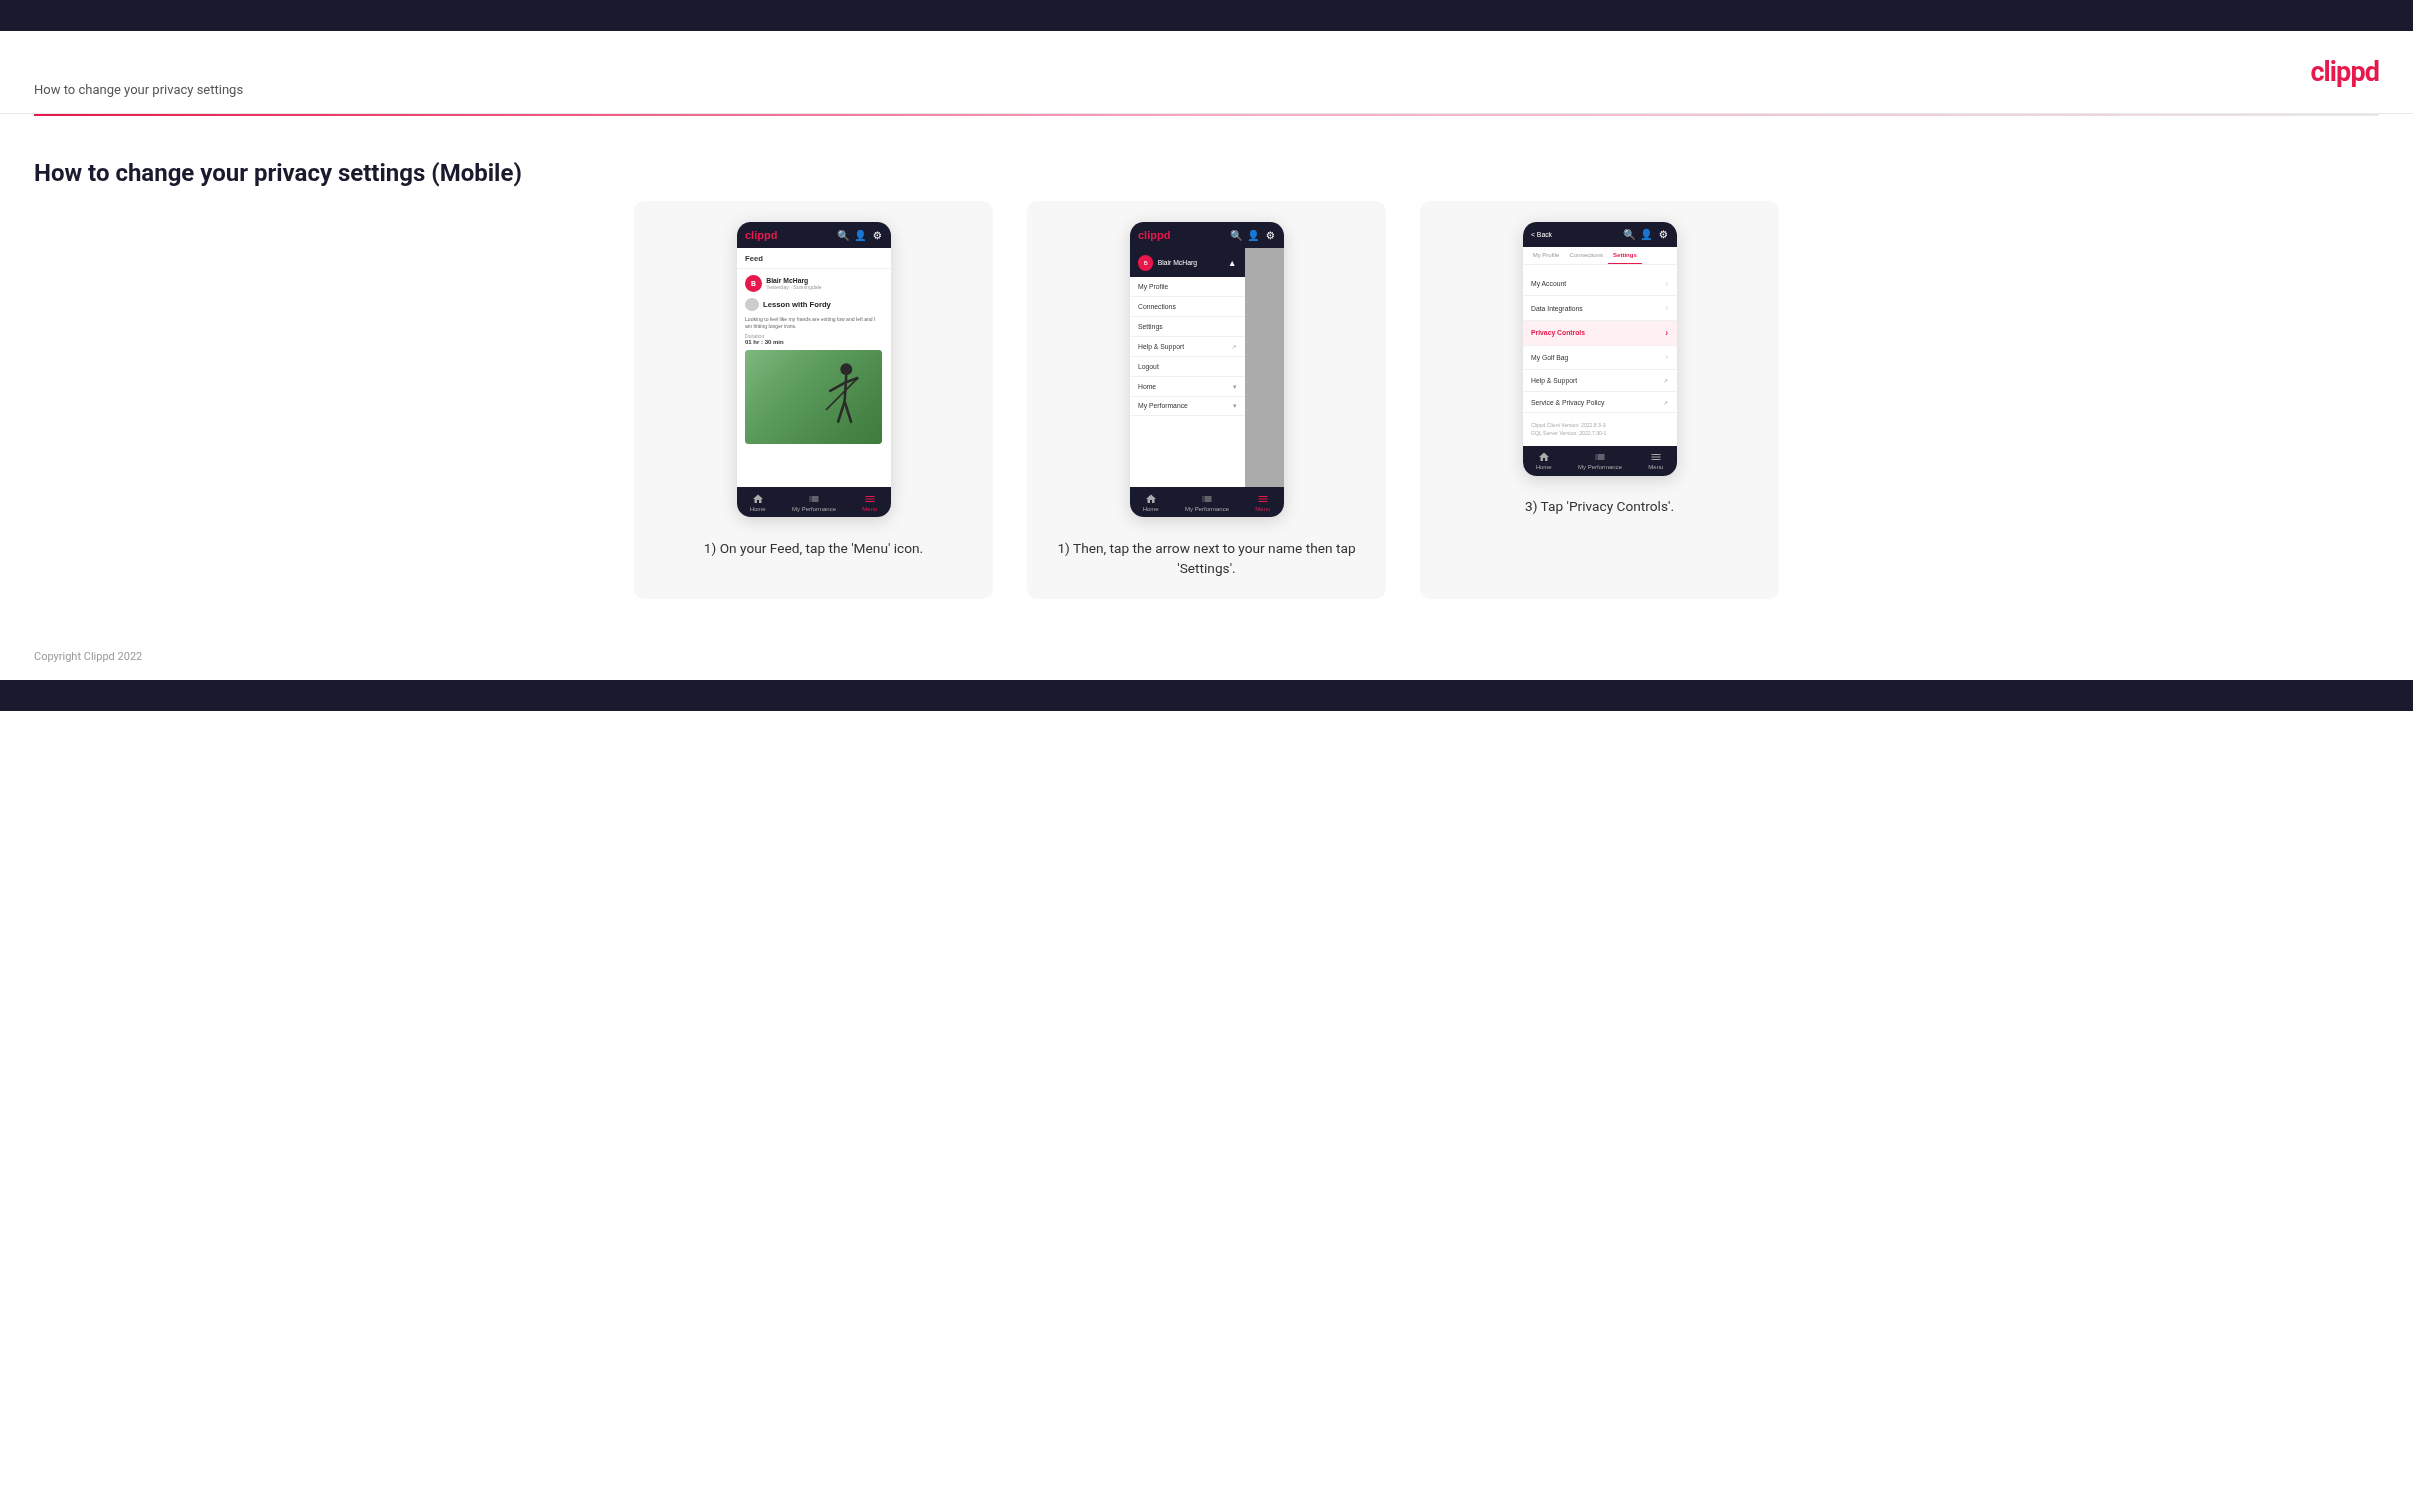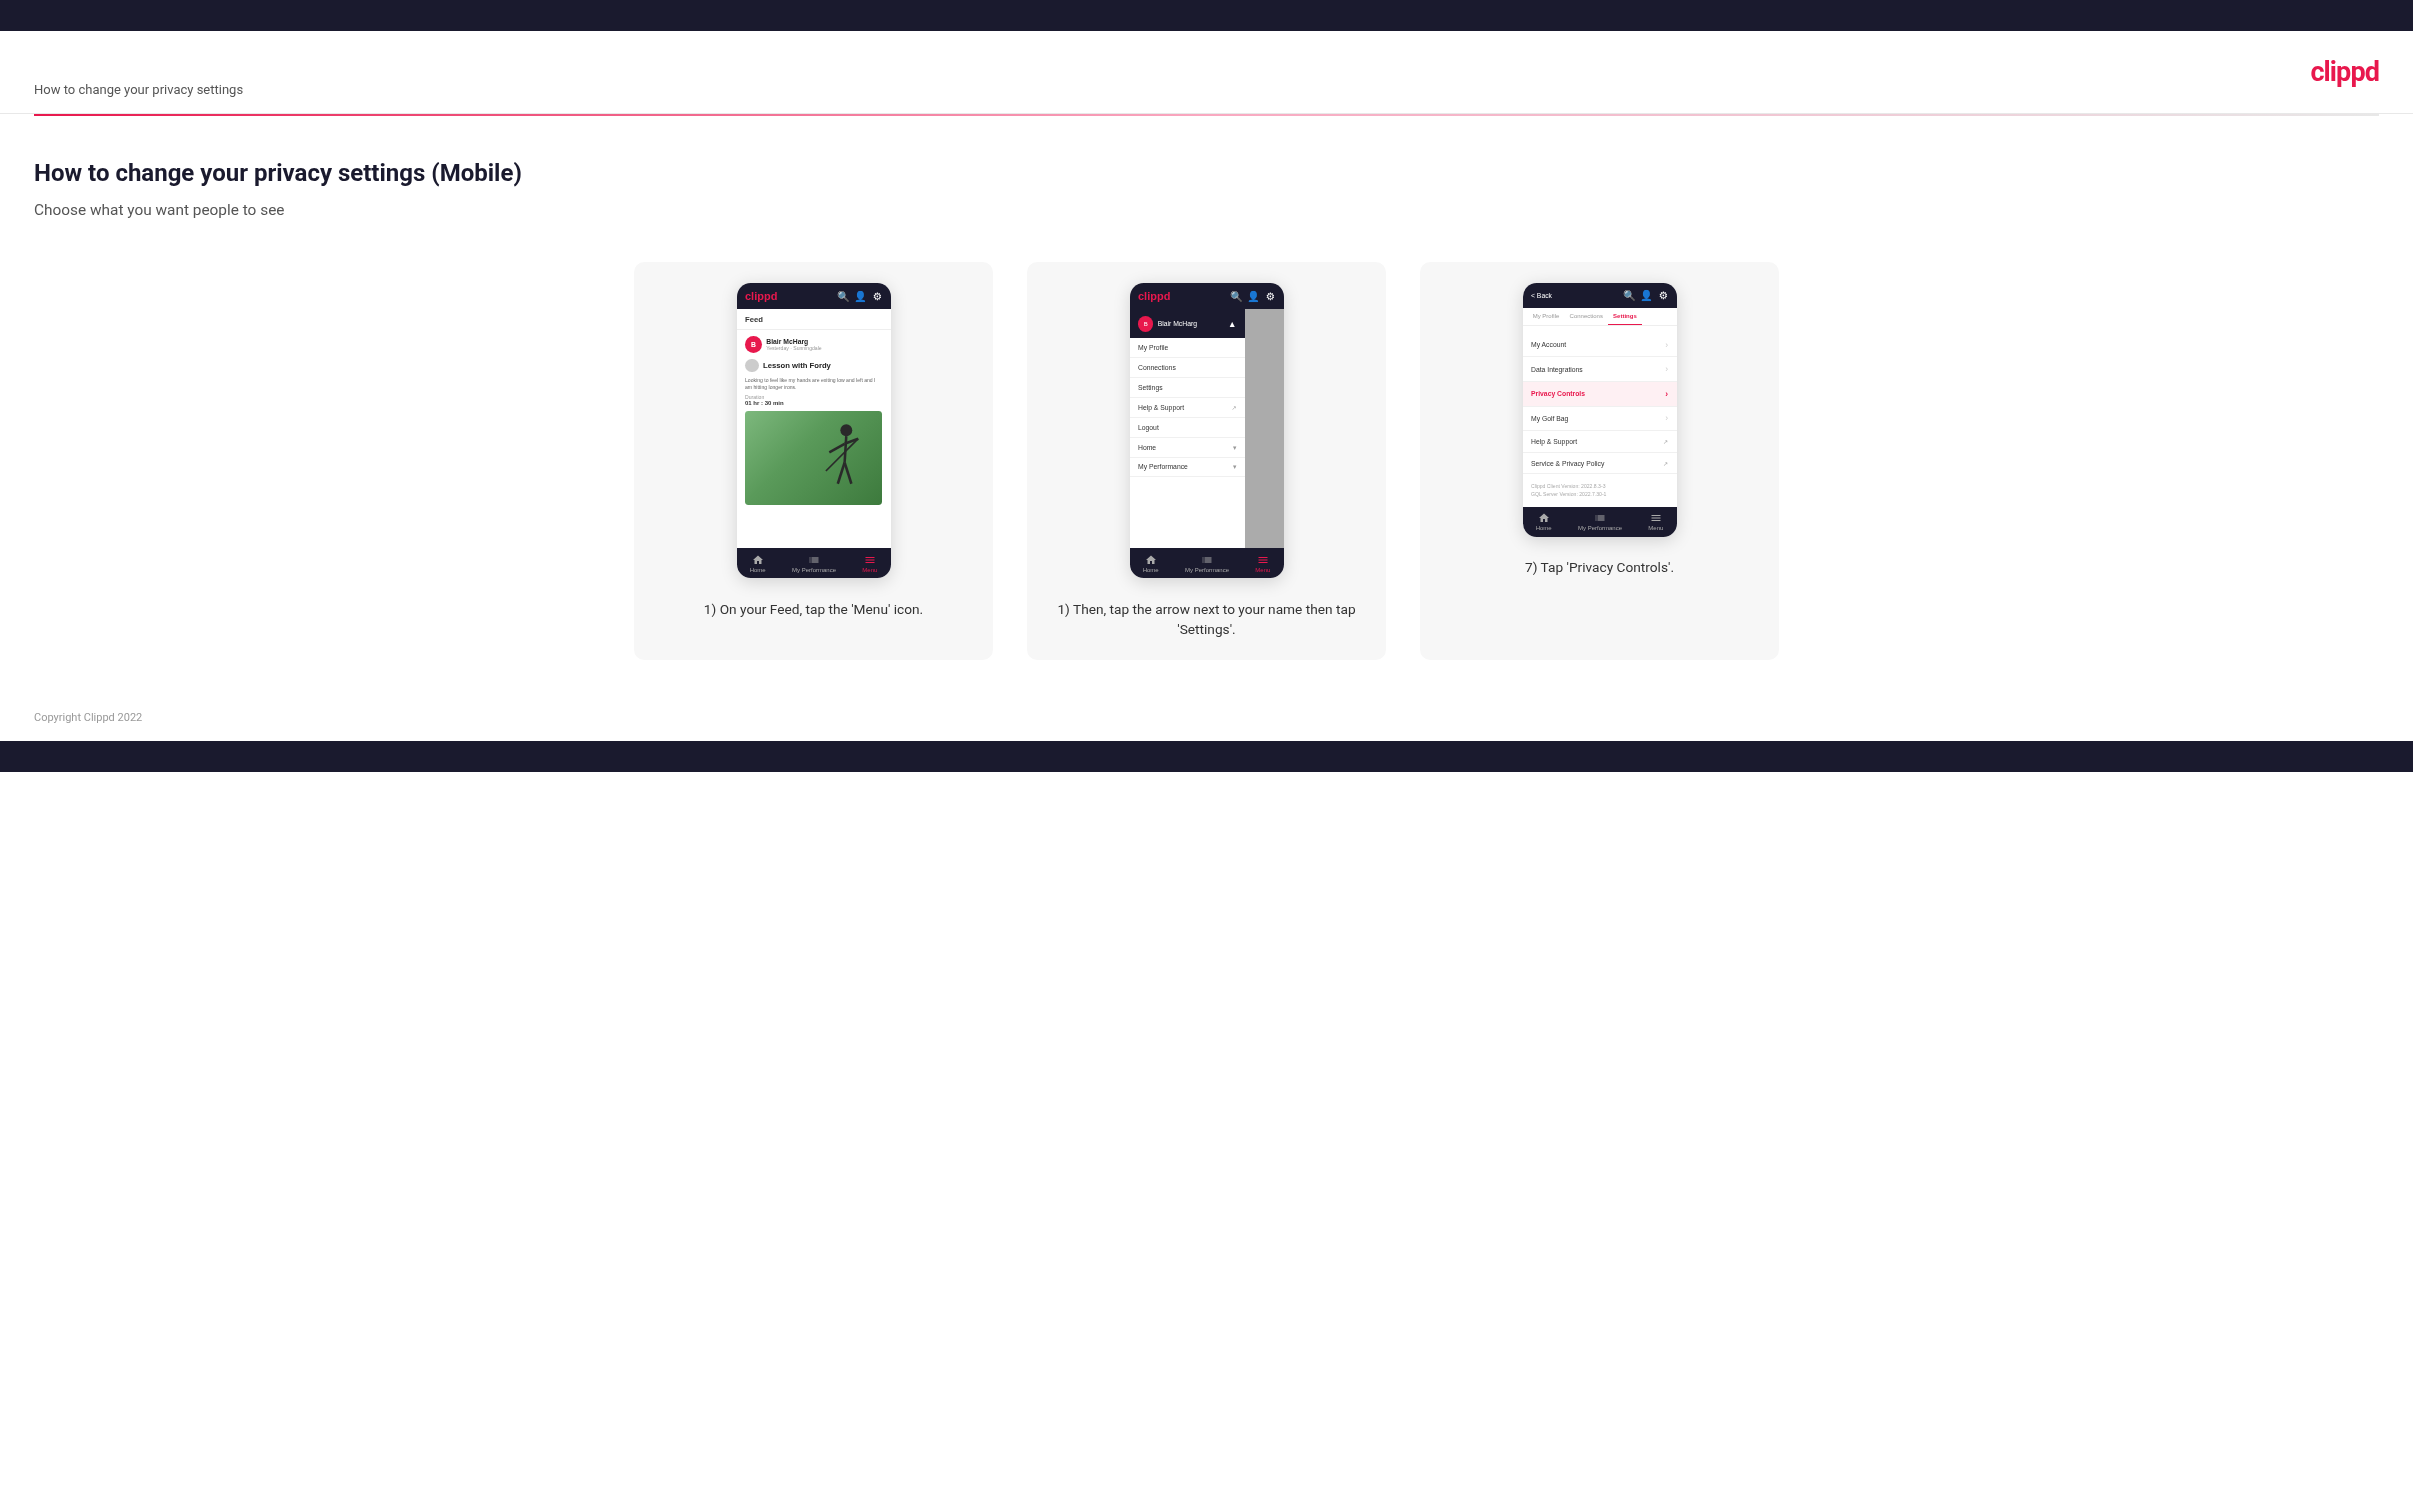--- a/index.html
+++ b/index.html
@@ -326,21 +326,20 @@
 <div class="top-bar"></div>
 
 <div class="header">
   <span class="header-title">How to change your privacy settings</span>
   <span class="logo">clippd</span>
 </div>
 <div class="header-line"></div>
 
 <div class="main">
   <h1 class="page-heading">How to change your privacy settings (Mobile)</h1>
-  <p class="page-subheading">Choose what you want people to see</p>
 
   <div class="steps">
 
     <div class="step-card">
 
       <div class="phone-mockup">
 
         <div class="phone-nav">
           <span class="phone-logo">clippd</span>
           <div class="phone-nav-icons">
@@ -557,21 +556,21 @@
             <span>My Performance</span>
           </div>
           <div class="phone-bottom-item">
             <svg viewBox="0 0 24 24" fill="currentColor">
                 <path d="M3 18h18v-2H3v2zm0-5h18v-2H3v2zm0-7v2h18V6H3z"></path>
               </svg>
             <span>Menu</span>
           </div>
         </div>
       </div>
-      <p class="step-caption">7) Tap 'Privacy Controls'.</p>
+      <p class="step-caption">3) Tap 'Privacy Controls'.</p>
     </div>
 
   </div>
 </div>
 
 <div class="footer">
   <span>Copyright Clippd 2022</span>
 </div>
 
 <div class="bottom-bar"></div>

